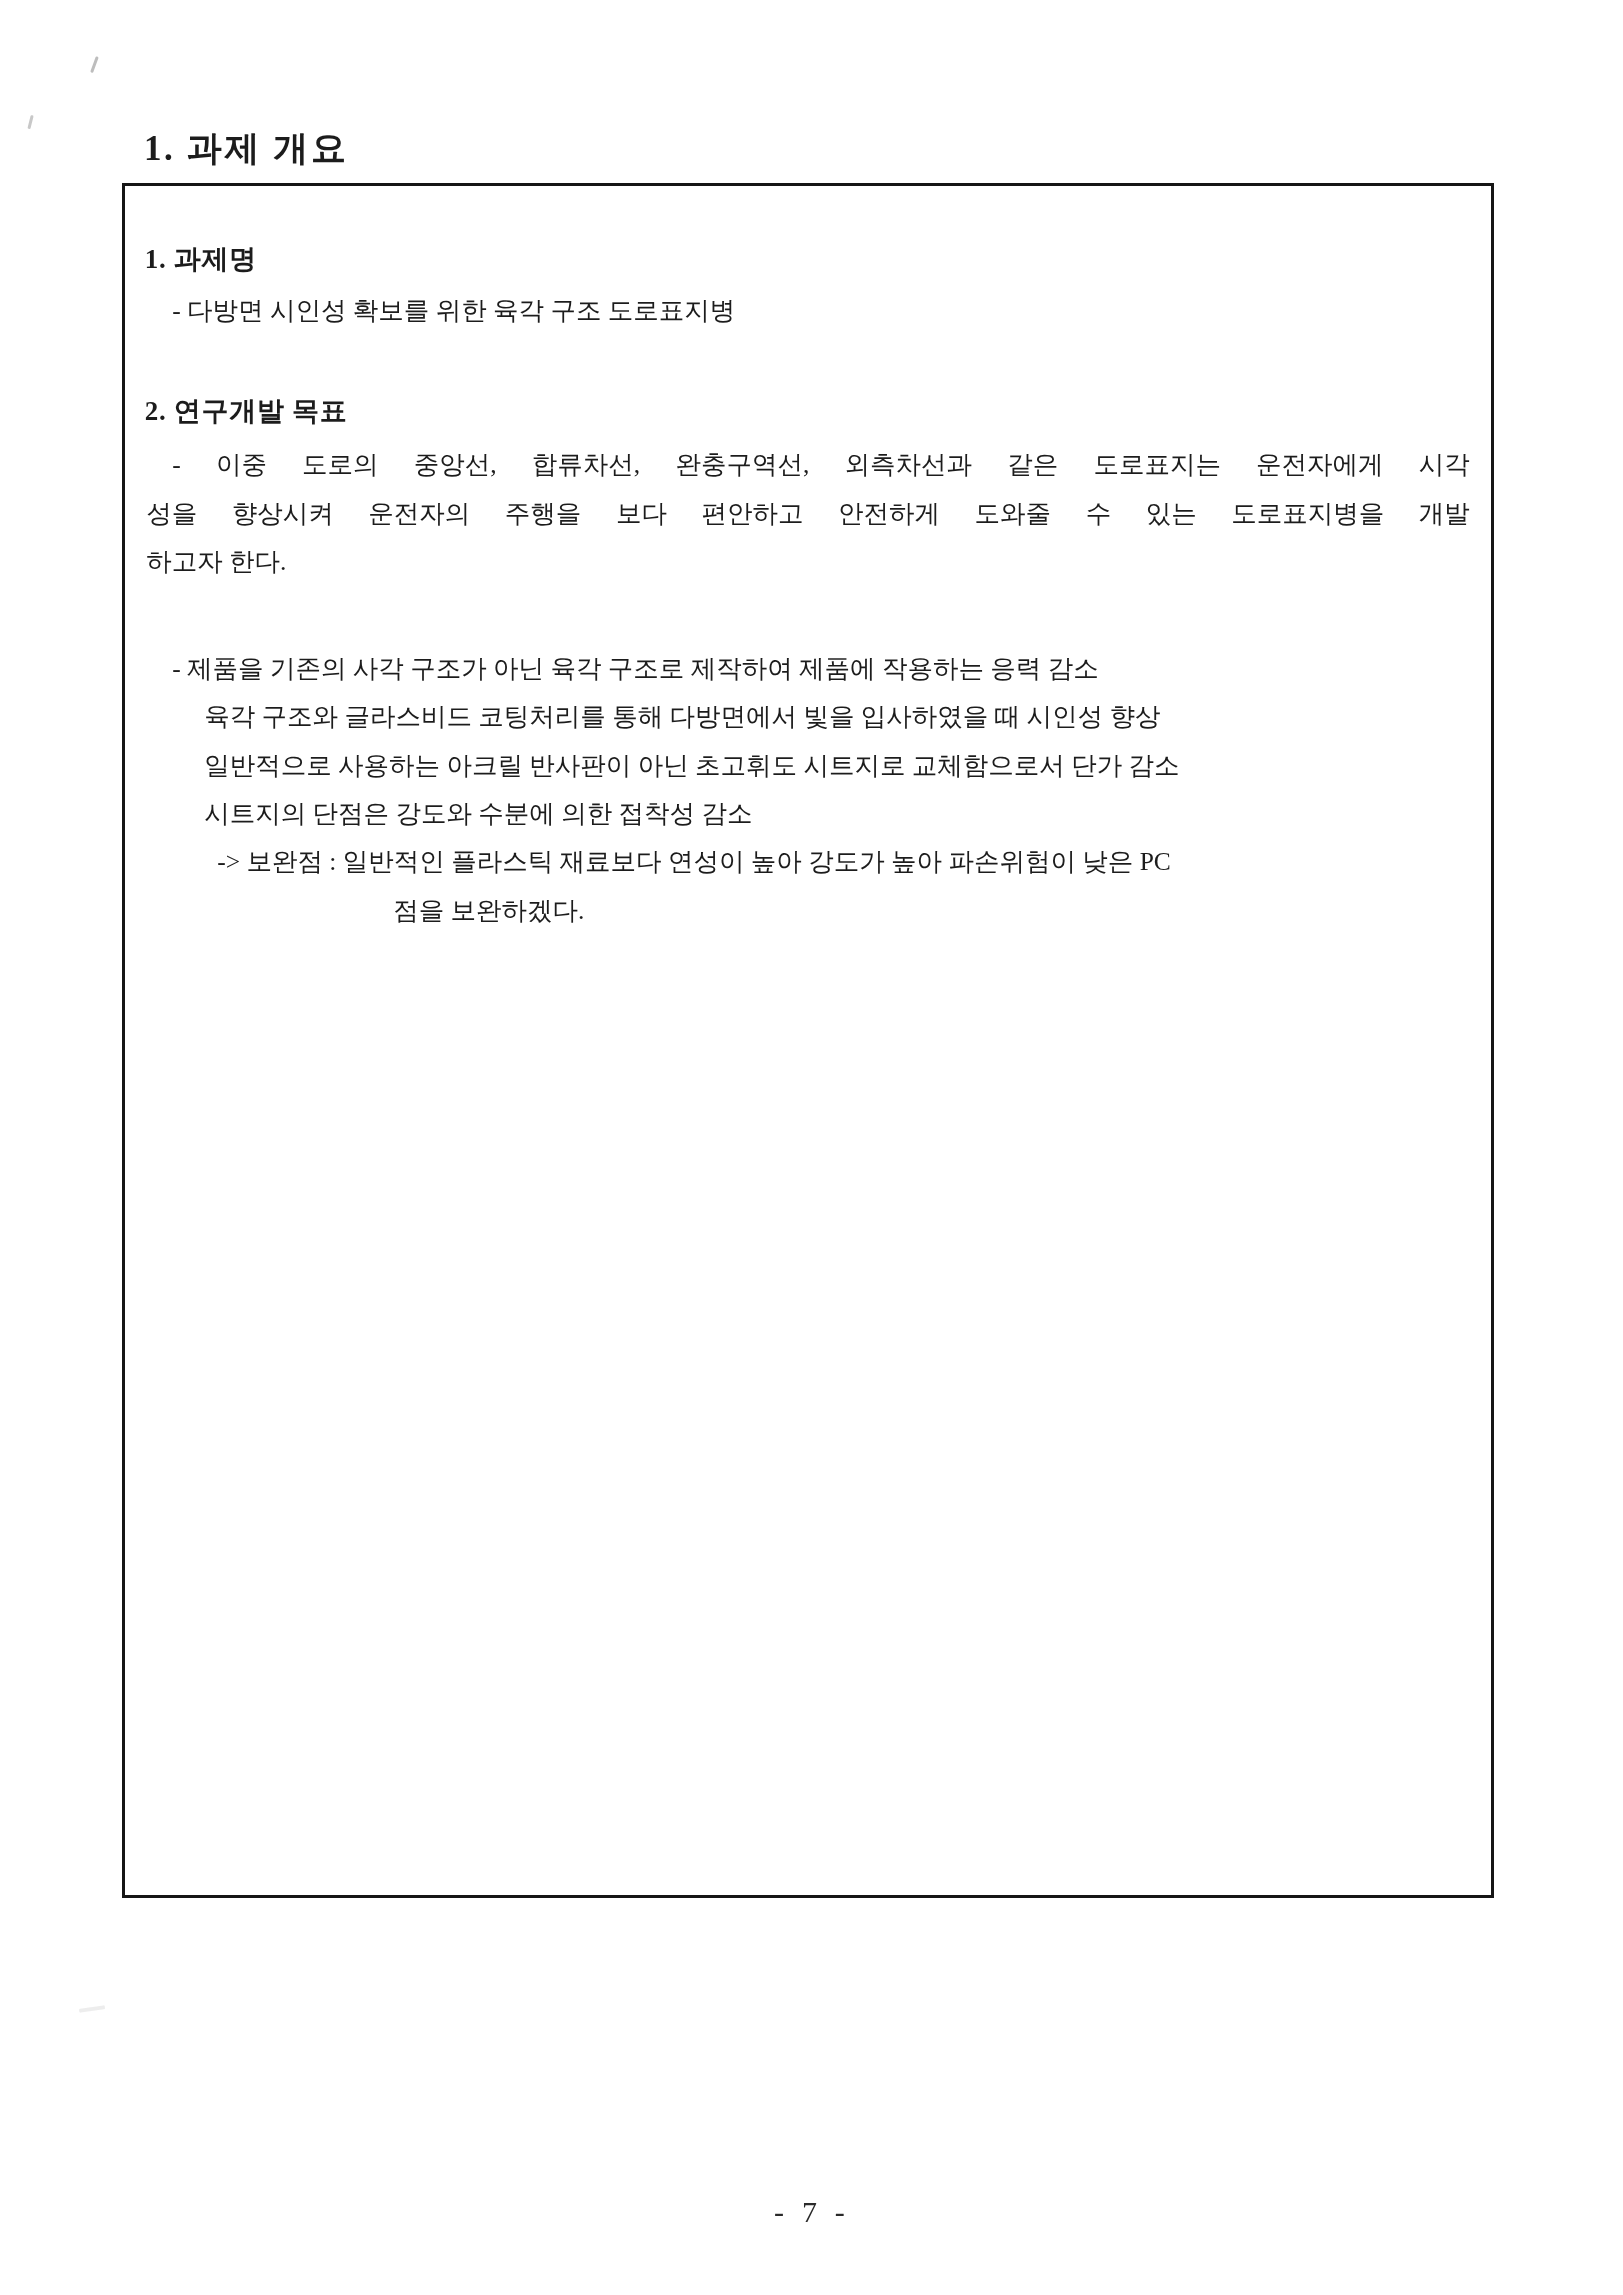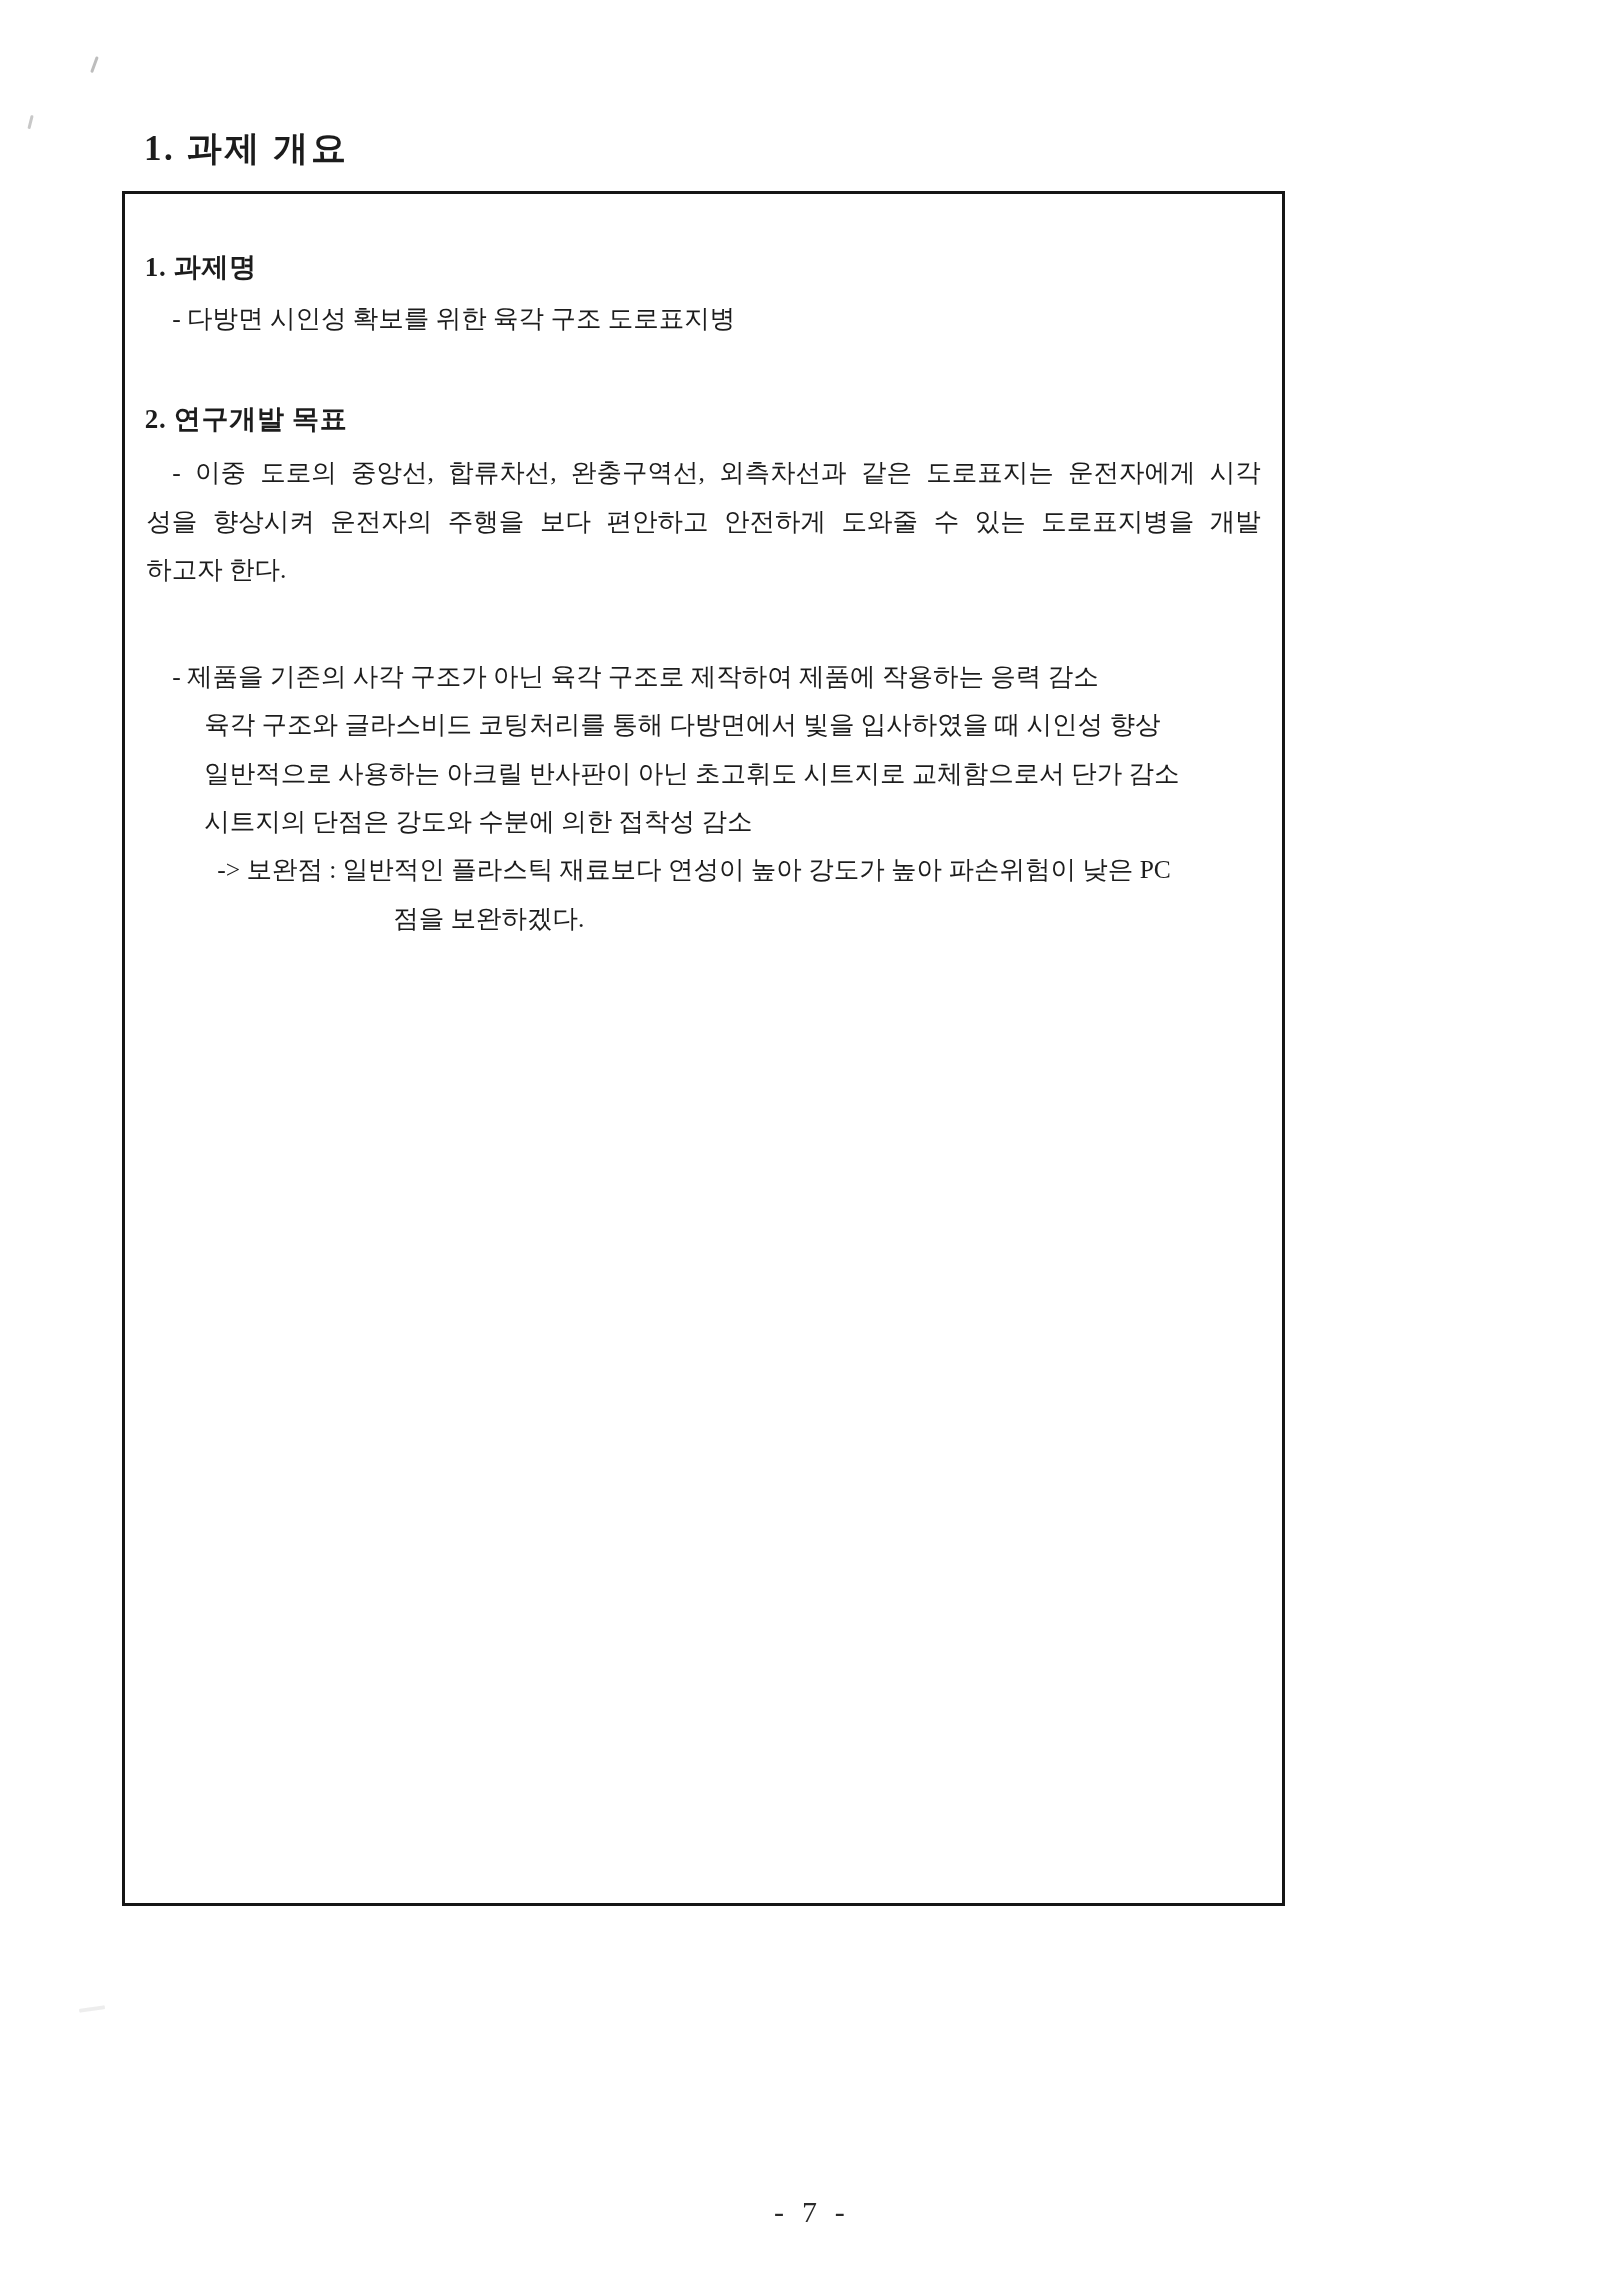--- a/index.html
+++ b/index.html
@@ -33,22 +33,22 @@
     margin: 16px;
     font-size: 35px;
     font-weight: 700;
     letter-spacing: 2.6px;
     white-space: nowrap;
   }
 
   .box {
     position: absolute;
     left: 122px;
-    top: 191px;
-    width: 1163px;
+    top: 183px;
+    width: 1372px;
     height: 1715px;
     border: 3.3px solid #161616;
     box-sizing: border-box;
     padding: 0 9.2px;
   }
 
   .sec-heading {
     font-size: 27px;
     font-weight: 700;
     margin: 0;

